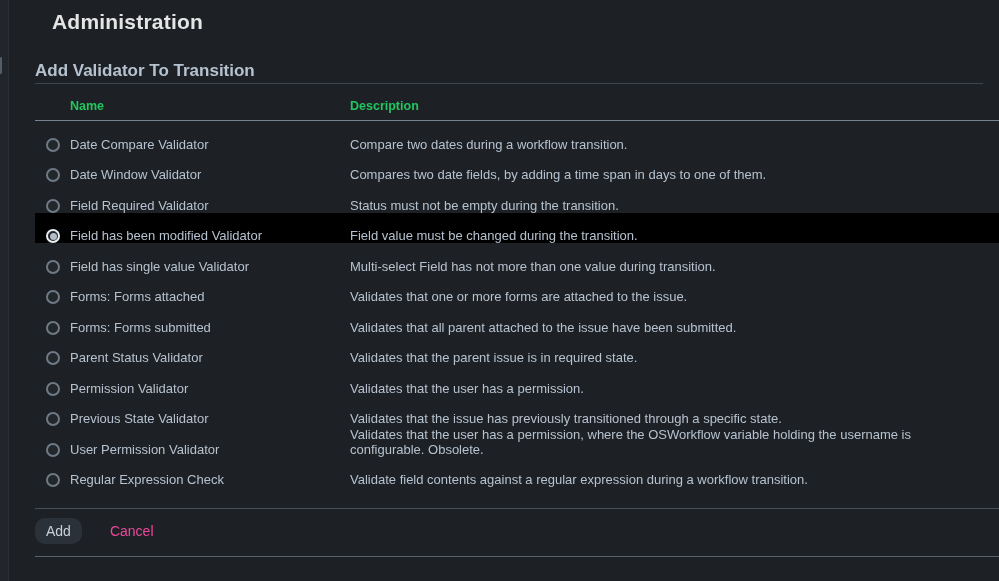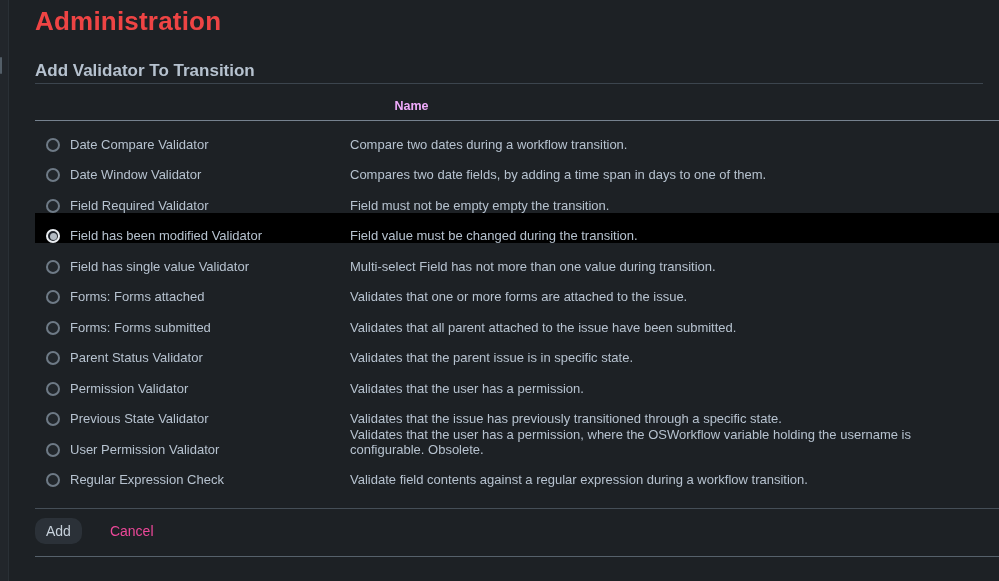--- a/index.html
+++ b/index.html
@@ -15,39 +15,39 @@
     position:absolute; left:0; top:0; bottom:0; width:9px;
     background:#22262B; border-right:1px solid #2A3036;
   }
   .gutter-thumb {
     position:absolute; left:0; top:57px; width:2px; height:17px;
     background:#535E68; border-radius:1px;
   }
   .main { position:absolute; left:10px; right:0; top:0; bottom:0; }
 
   .page-title {
-    margin:9px 0 0 25px;
-    font-size:26px; line-height:25px; font-weight:700;
-    color:#ef4444; letter-spacing:.2px;
+    margin:9px 0 0 42px;
+    font-size:21px; line-height:25px; font-weight:700;
+    color:#e5e5e5; letter-spacing:.2px;
   }
   .section-title {
     margin:27px 16px 0 25px;
     font-size:17px; line-height:19px; font-weight:700;
     color:#B6C2CF;
     padding-bottom:3px;
     border-bottom:1px solid #3C454E;
     padding-right:0;
   }
 
   .vtable { margin-left:25px; }
   .thead {
     display:flex; align-items:flex-end;
     height:37px; padding-bottom:7px;
     border-bottom:1px solid #76828F;
-    font-size:12.5px; font-weight:700; color:#f0abfc;justify-content:center;
+    font-size:12.5px; font-weight:700; color:#22c55e;
   }
   .tbody .row {
     display:flex; align-items:flex-end;
     height:30.5px;
     font-size:13px; color:#B6C2CF;
     cursor:pointer;
   }
   .tbody .row.selected { background:#000000; }
 
   .cell-radio { width:35px; padding-left:11px; flex:0 0 auto; display:flex; align-items:center; }
@@ -95,20 +95,21 @@
 </div>
 
 <div class="main">
   <h1 class="page-title">Administration</h1>
   <h2 class="section-title">Add Validator To Transition</h2>
 
   <div class="vtable">
     <div class="thead">
       <div class="cell-radio"></div>
       <div class="cell-name">Name</div>
+      <div class="cell-desc">Description</div>
     </div>
     <div class="tbody">
   <div class="row">
     <div class="cell-radio">
       <span class="radio"></span>
     </div>
     <div class="cell-name">Date Compare Validator</div>
     <div class="cell-desc">Compare two dates during a workflow transition.</div>
   </div>
 
@@ -118,21 +119,21 @@
     </div>
     <div class="cell-name">Date Window Validator</div>
     <div class="cell-desc">Compares two date fields, by adding a time span in days to one of them.</div>
   </div>
 
   <div class="row">
     <div class="cell-radio">
       <span class="radio"></span>
     </div>
     <div class="cell-name">Field Required Validator</div>
-    <div class="cell-desc">Field must not be empty empty the transition.</div>
+    <div class="cell-desc">Status must not be empty during the transition.</div>
   </div>
 
   <div class="row selected">
     <div class="cell-radio">
       <span class="radio checked"></span>
     </div>
     <div class="cell-name">Field has been modified Validator</div>
     <div class="cell-desc">Field value must be changed during the transition.</div>
   </div>
 
@@ -158,21 +159,21 @@
     </div>
     <div class="cell-name">Forms: Forms submitted</div>
     <div class="cell-desc">Validates that all parent attached to the issue have been submitted.</div>
   </div>
 
   <div class="row">
     <div class="cell-radio">
       <span class="radio"></span>
     </div>
     <div class="cell-name">Parent Status Validator</div>
-    <div class="cell-desc">Validates that the parent issue is in specific state.</div>
+    <div class="cell-desc">Validates that the parent issue is in required state.</div>
   </div>
 
   <div class="row">
     <div class="cell-radio">
       <span class="radio"></span>
     </div>
     <div class="cell-name">Permission Validator</div>
     <div class="cell-desc">Validates that the user has a permission.</div>
   </div>
 

